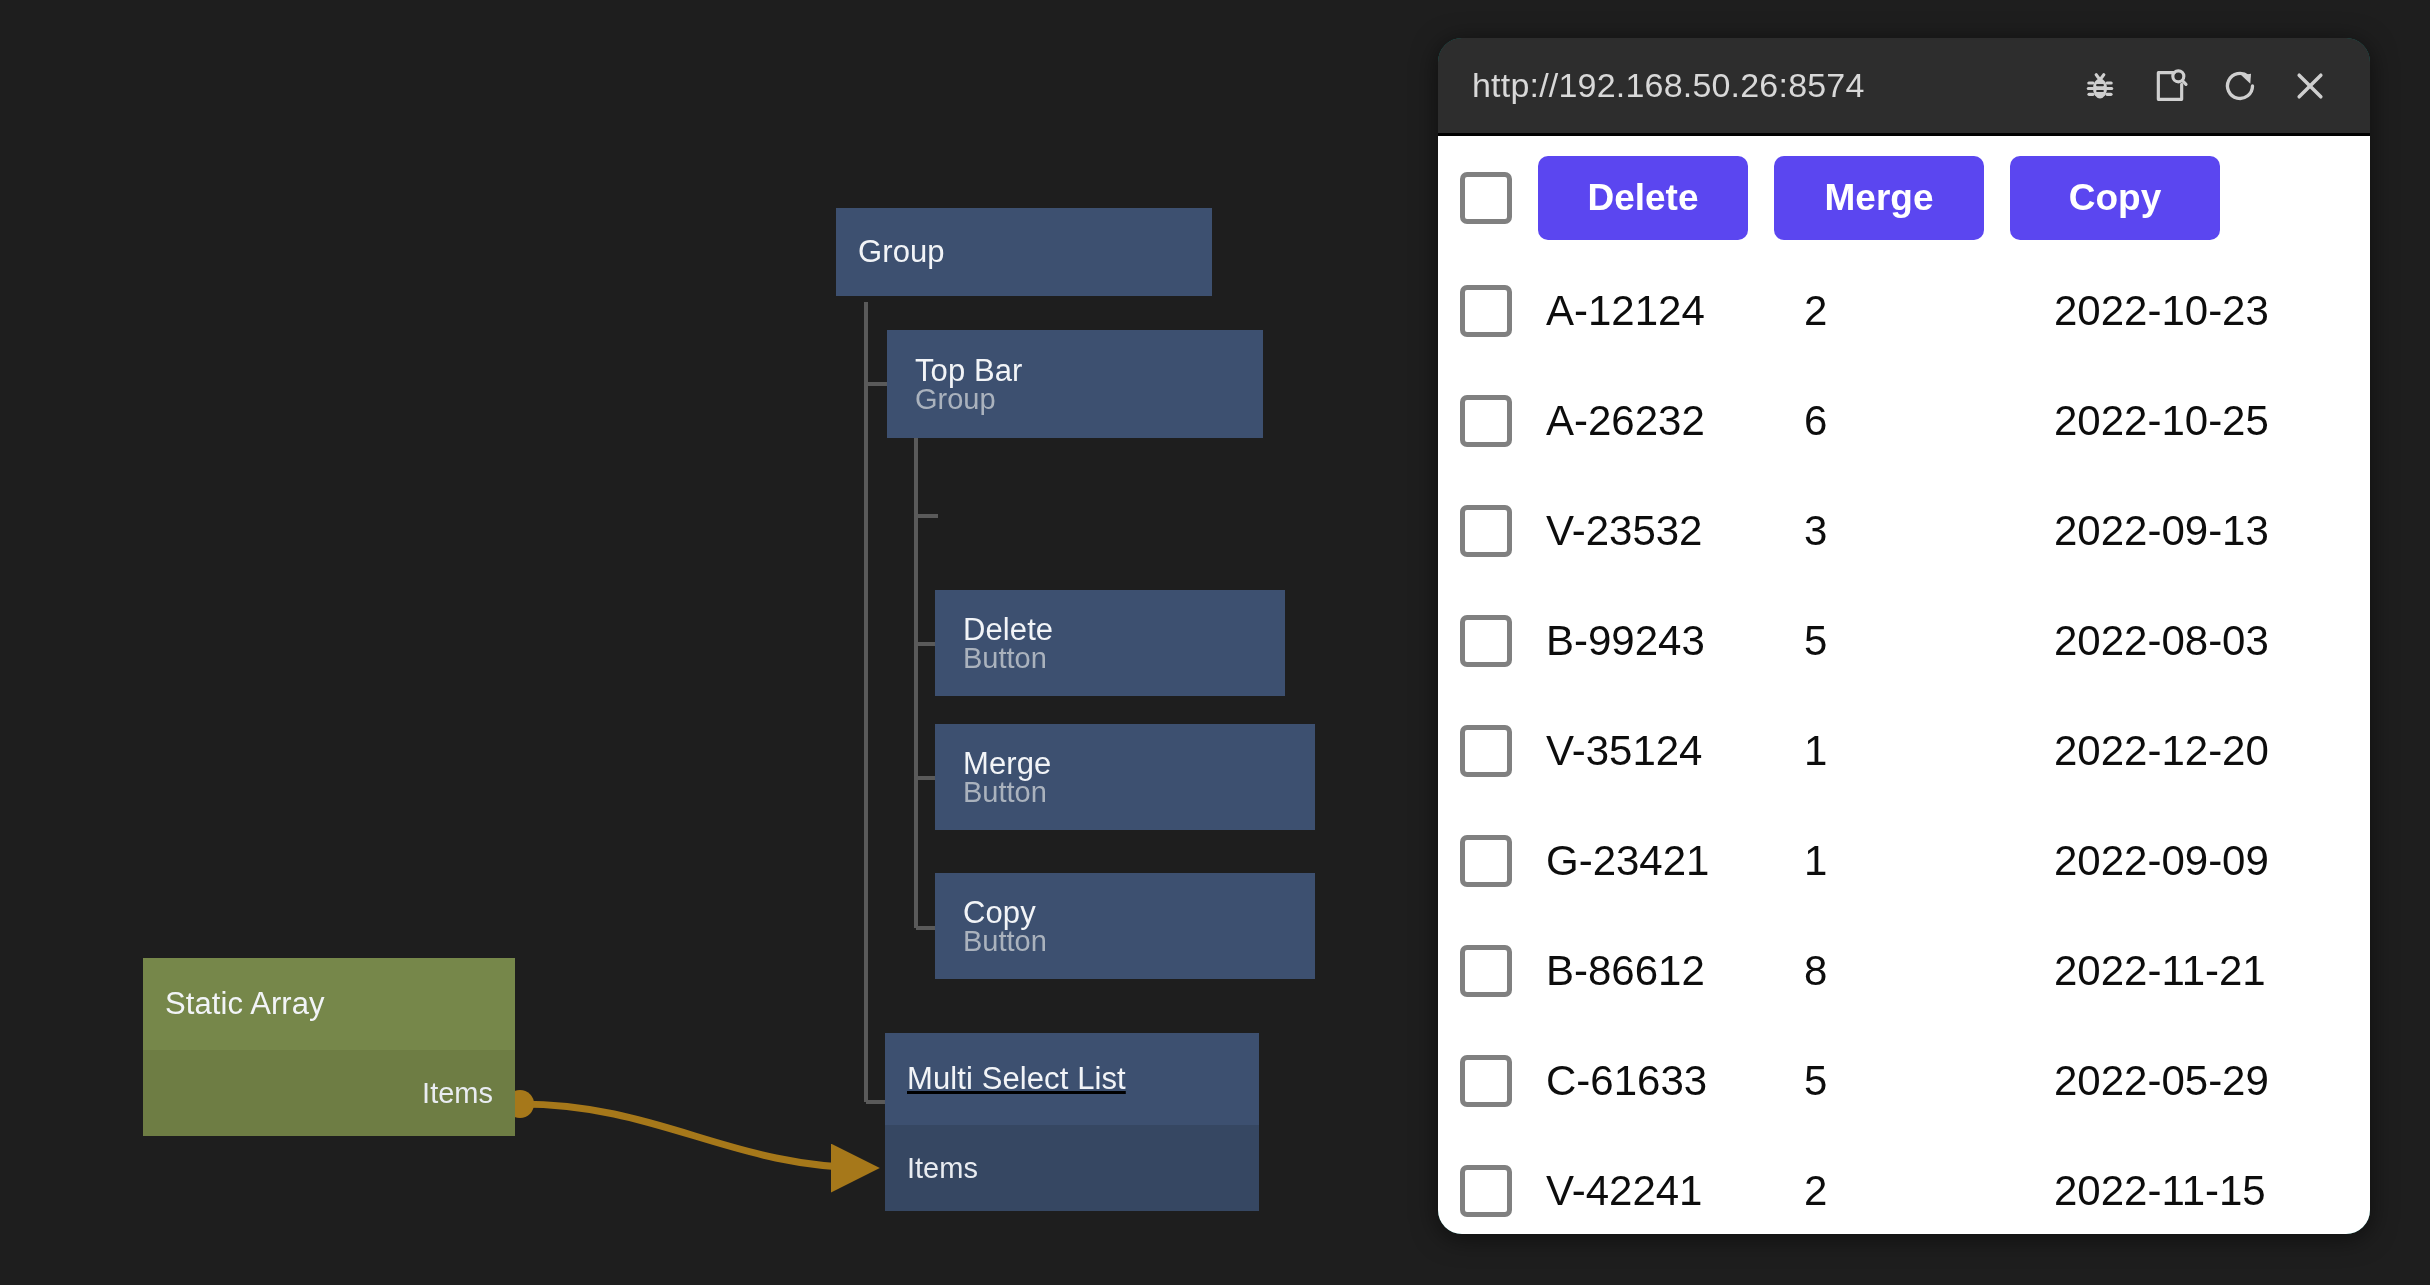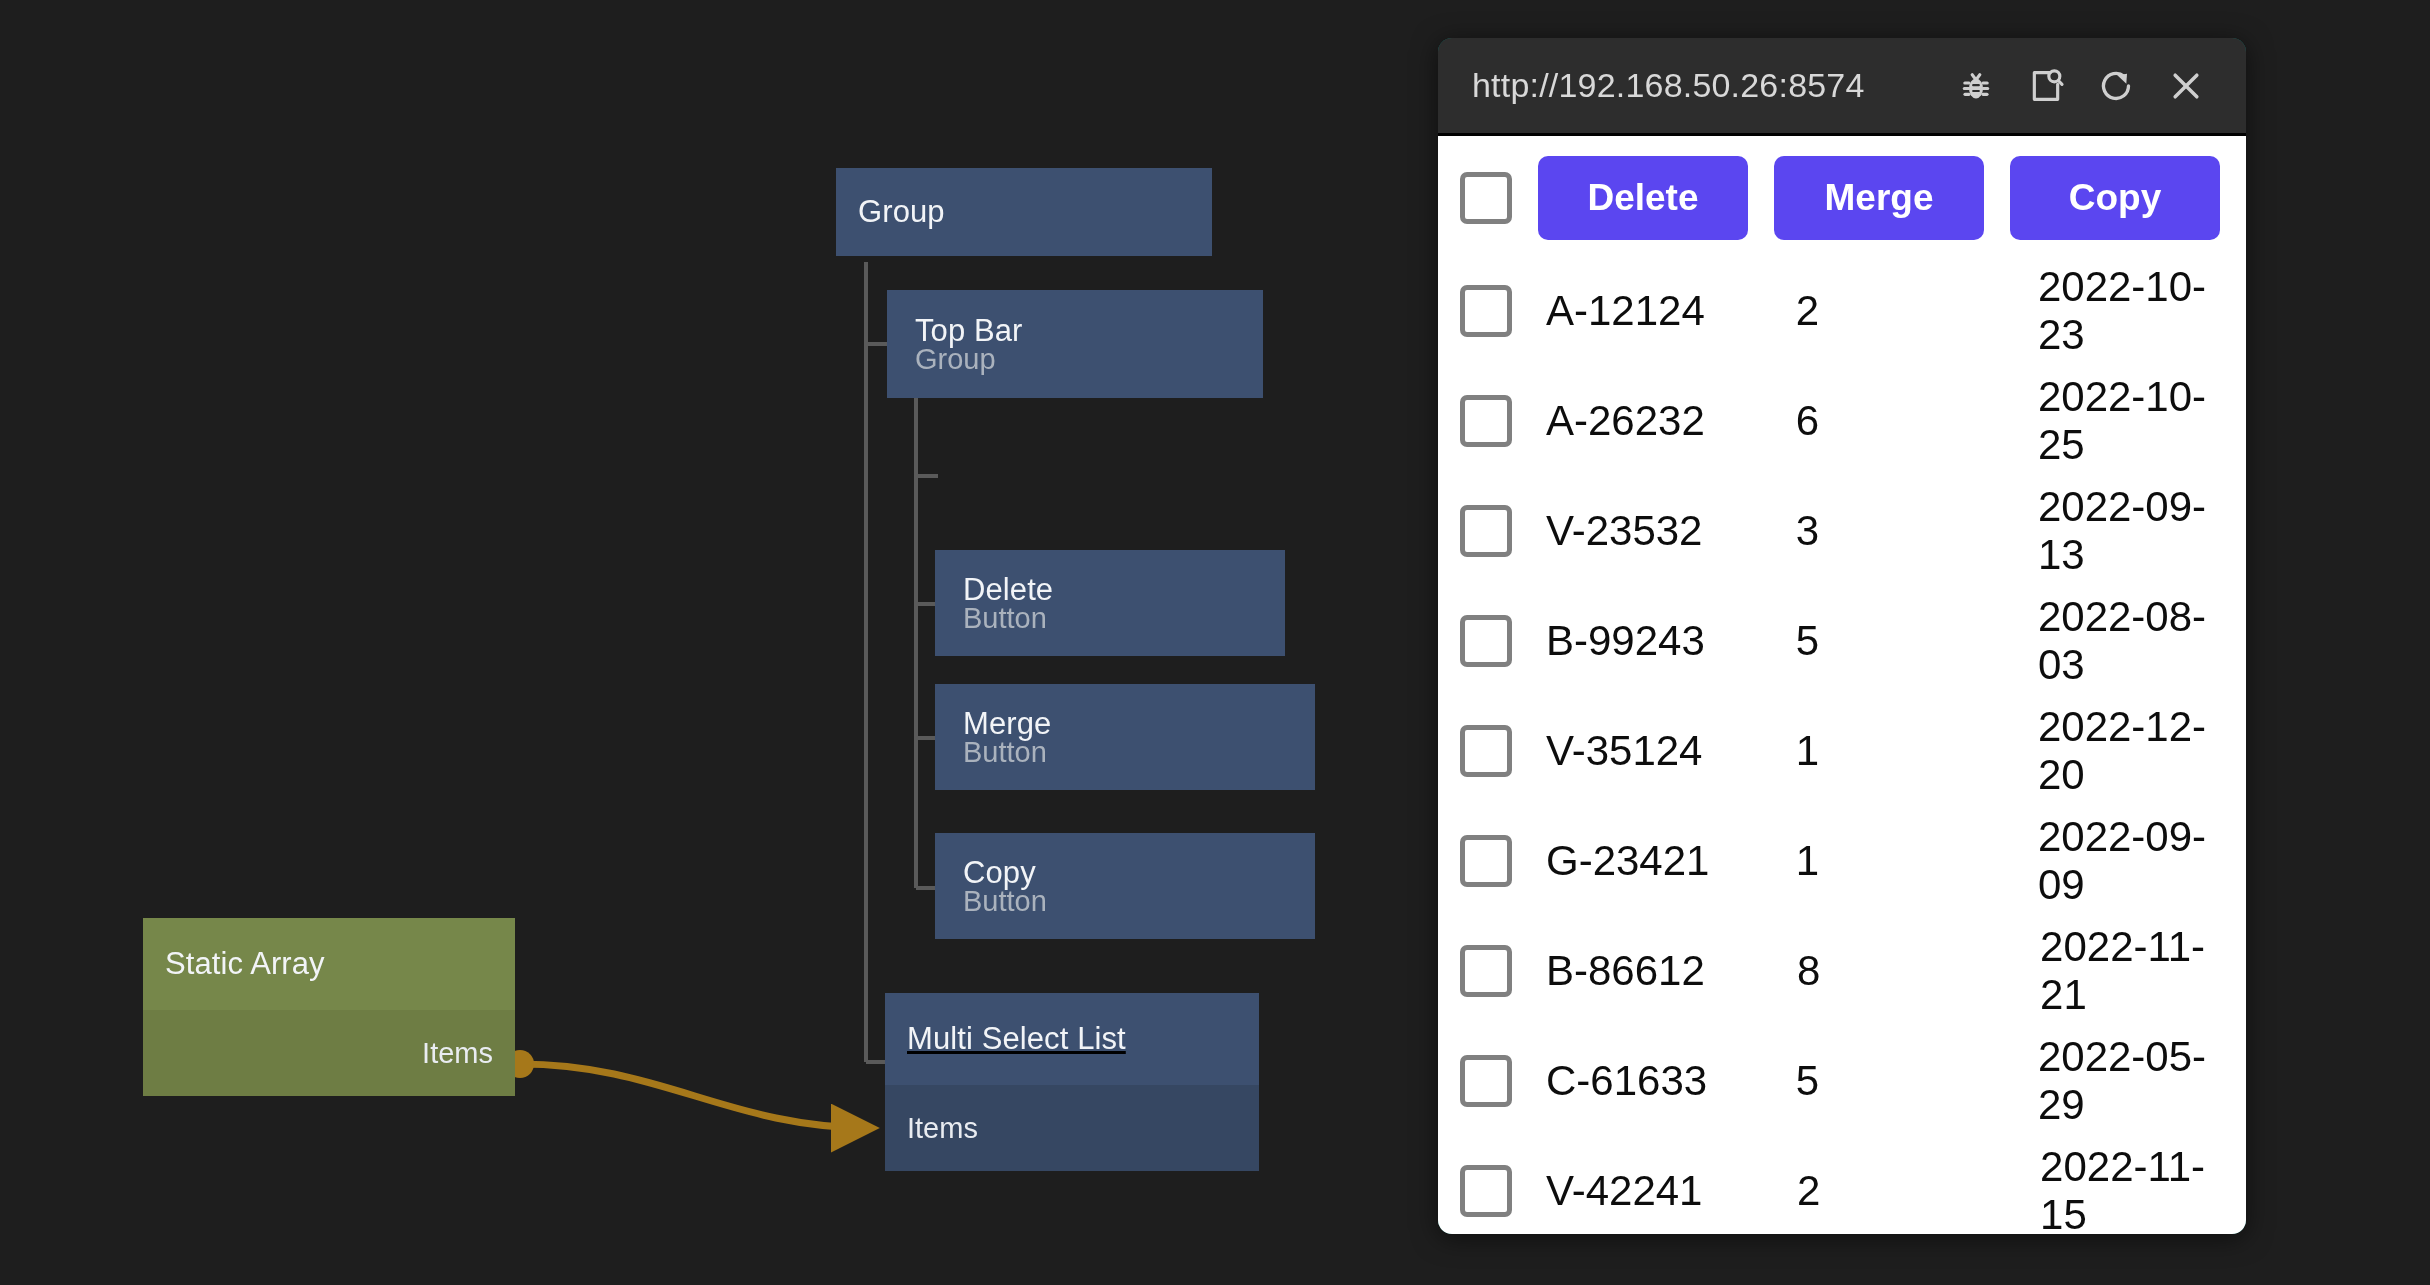--- a/index.html
+++ b/index.html
@@ -4,21 +4,21 @@
 <style>
   * { box-sizing: border-box; margin: 0; padding: 0; }
   html, body {
     width: 2430px; height: 1285px;
     background: #1e1e1e; overflow: hidden;
     font-family: "Liberation Sans", sans-serif;
   }
   #root { position: relative; width: 2430px; height: 1285px; }
 
   
-  #graph { position: absolute; inset: 0; }
+  #graph { position: absolute; inset: 0; margin-top: 40px; }
   #wires { position: absolute; inset: 0; width: 2430px; height: 1285px; pointer-events: none; }
   #treelines { position: absolute; inset: 0; width: 2430px; height: 1285px; pointer-events: none; }
 
   .node { position: absolute; overflow: hidden; }
   .node .hdr {
     display: flex; align-items: center;
     padding: 0 22px;
     font-size: 31px; color: #f2f4f7; letter-spacing: .1px;
   }
   .node .sub {
@@ -63,23 +63,23 @@
   #node-msl .port { height: 86px; background: #364762; }
 
   
   #node-sa { left: 143px; top: 918px; width: 372px; height: 178px; background: #6e7d44; }
   #node-sa .hdrwrap { height: 92px; background: #76874a; }
   #node-sa .port { height: 86px; background: #6e7d44; }
 
   
   #panel {
     position: absolute; left: 1438px; top: 38px;
-    width: 808px; height: 1196px;
+    width: 932px; height: 1196px;
     background: #0f766e;
-    border-radius: 14px;
+    border-radius: 24px;
     overflow: hidden;
     box-shadow: 0 4px 26px rgba(0,0,0,.55);
   }
   #titlebar {
     height: 98px; background: #2d2d2d;
     display: flex; align-items: center;
     padding: 0 28px 0 34px;
     border-bottom: 3px solid #000;
   }
   #url {

